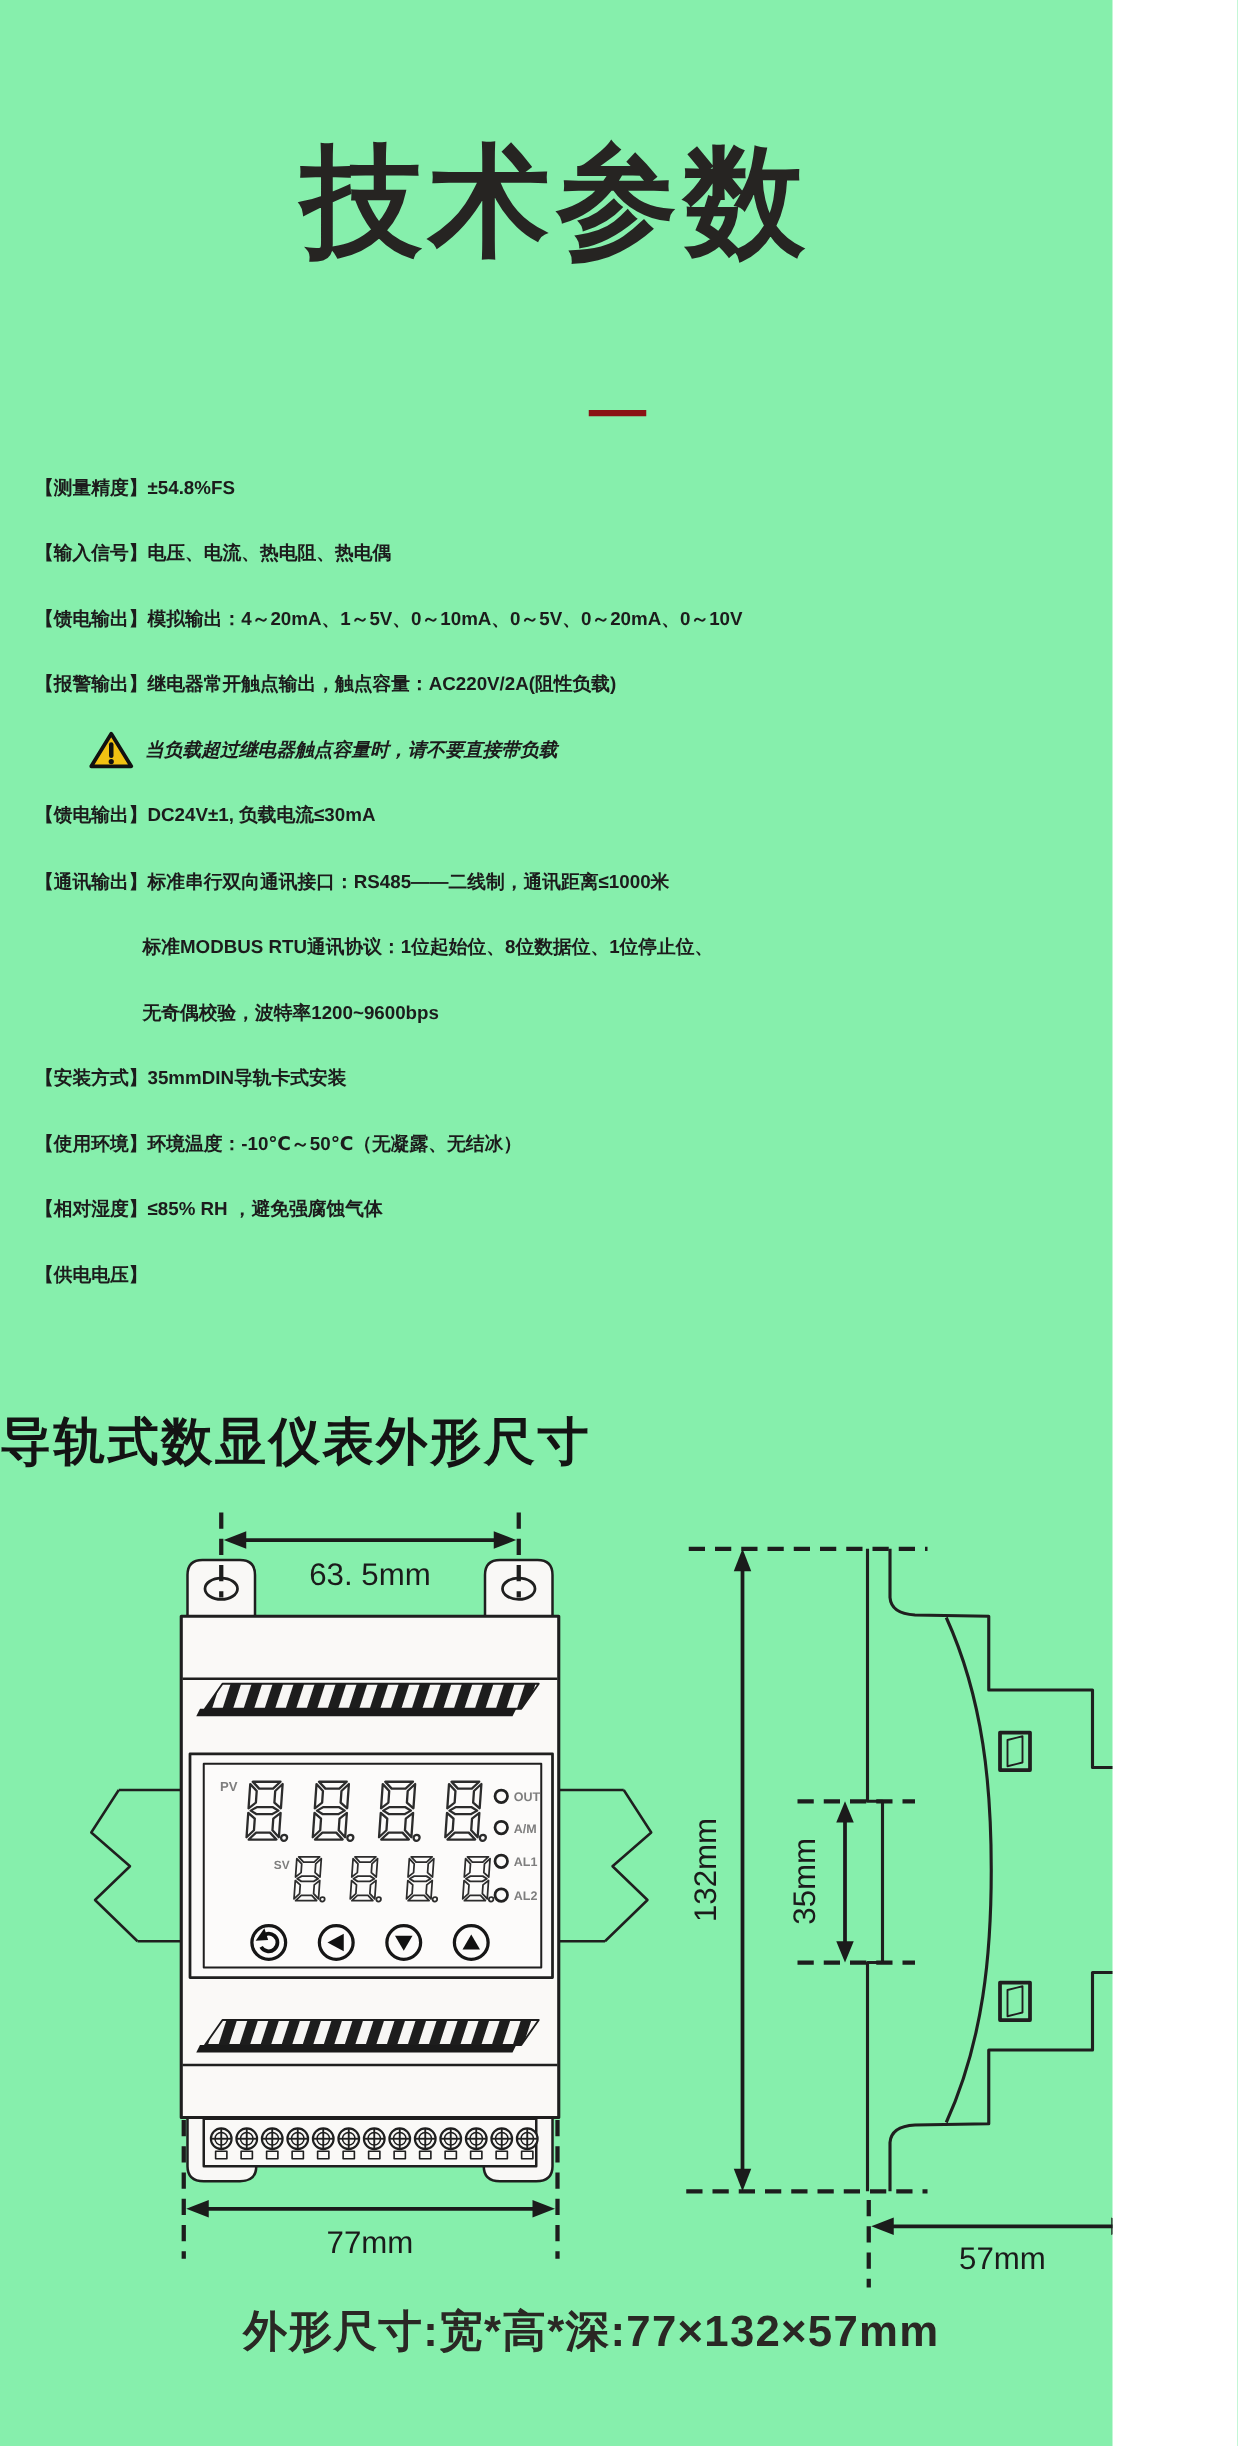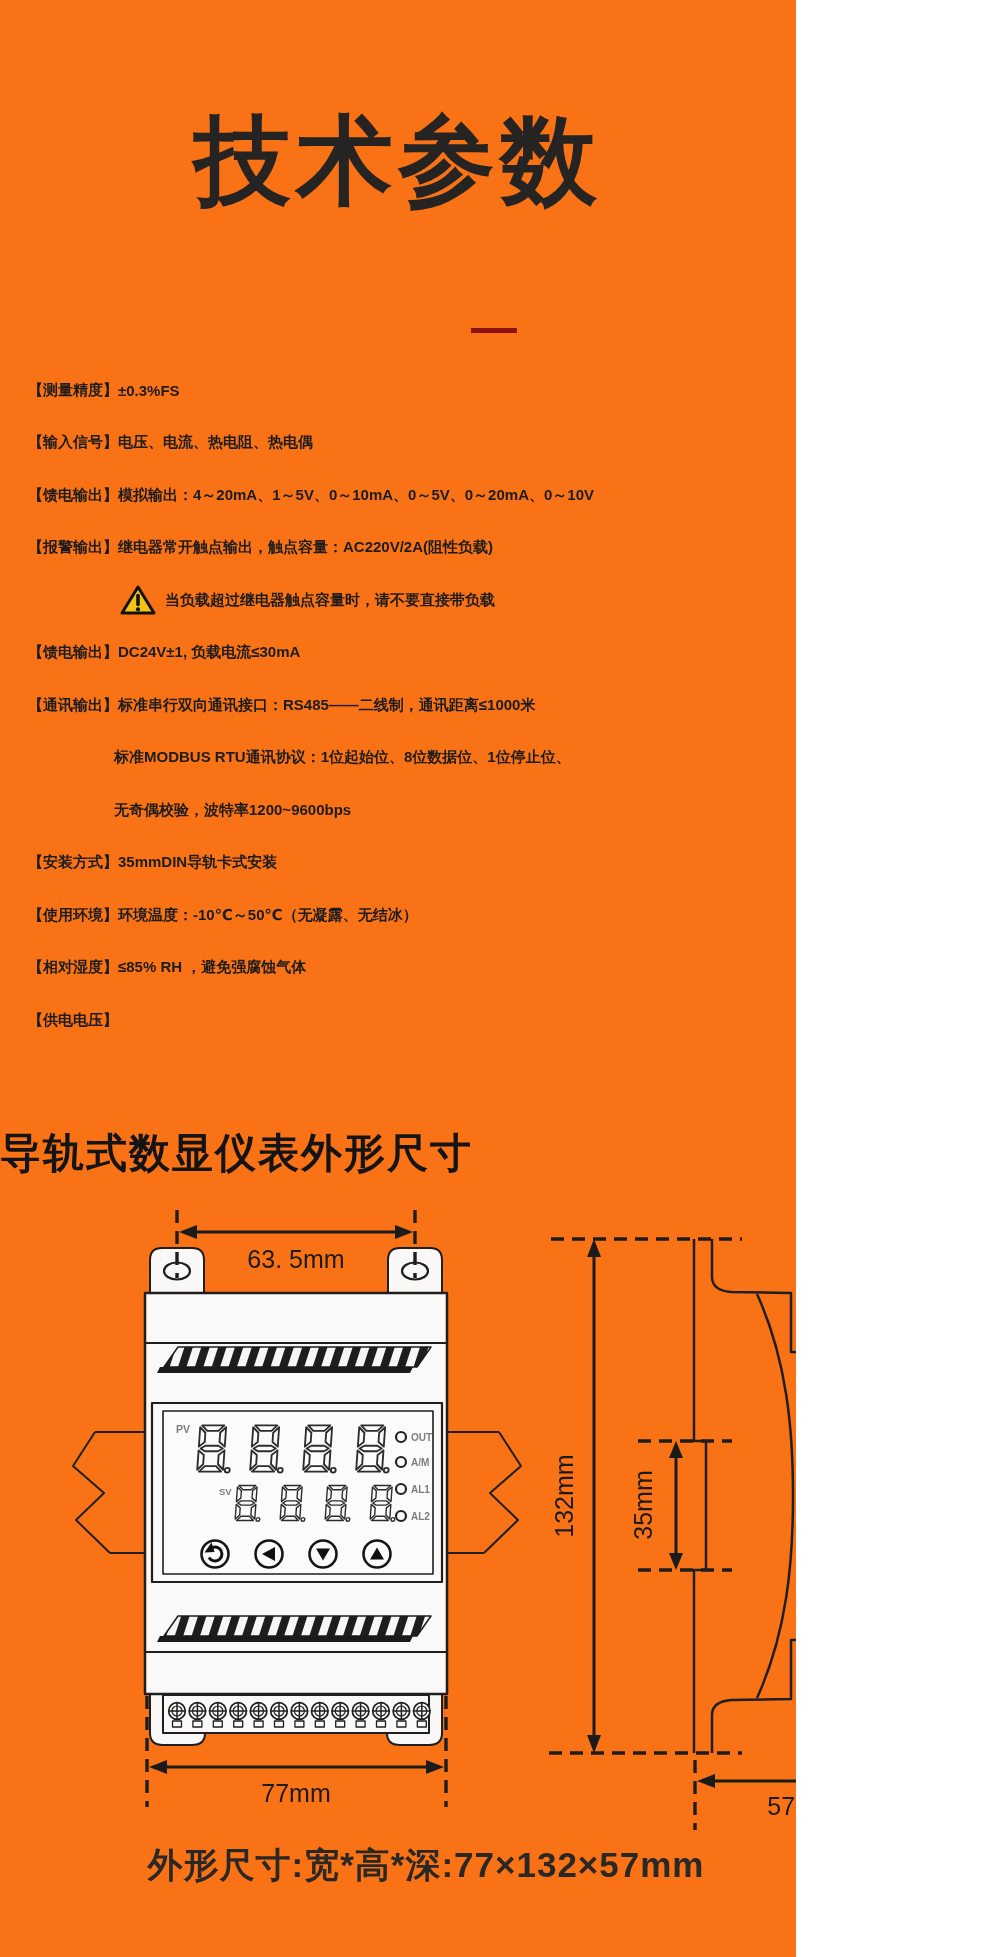--- a/index.html
+++ b/index.html
@@ -1,25 +1,25 @@
 <!DOCTYPE html>
 <html><head>
 <meta charset="utf-8">
 <style>
   html,body{margin:0;padding:0;}
   body{font-family:"Liberation Sans","DejaVu Sans",sans-serif;}
-  .page{position:relative;width:796px;height:1957px;background:#f97316;overflow:hidden;color:#1f1f1f;}
+  .page{position:relative;width:890px;height:1957px;background:#86efac;overflow:hidden;color:#1f1f1f;}
   .page-title{position:absolute;top:100px;left:0;width:100%;text-align:center;
     font-size:97px;font-weight:900;letter-spacing:5px;color:#262422;line-height:1.25;}
   .divider{position:absolute;top:328px;left:471px;width:46px;height:5px;background:#8a1215;}
   .spec-list{position:absolute;top:364px;left:0;right:0;}
   .spec-row{display:flex;align-items:center;height:52.5px;padding-left:28px;
     font-size:15px;font-weight:700;color:#1c1c1c;white-space:nowrap;}
   .spec-row.cont{padding-left:114px;}
-  .spec-row.warn{padding-left:120px;}
+  .spec-row.warn{padding-left:71px;font-style:italic;}
   .warn-icon{margin-right:9px;flex:0 0 auto;display:block;}
   .section-title{position:absolute;top:1126px;left:0;width:100%;text-align:left;
     font-size:41px;font-weight:800;color:#141414;letter-spacing:2px;}
   .drawing{position:absolute;top:1190px;left:0;width:990px;height:650px;}
   .footer-dim{position:absolute;top:1842px;left:0;width:100%;text-align:center;
     font-size:35px;font-weight:700;color:#2a2824;letter-spacing:1px;margin-left:28px;}
   svg text{font-family:"Liberation Sans","DejaVu Sans",sans-serif;}
   .dimtxt{font-size:25px;font-weight:500;fill:#1b1b1b;}
   .paneltxt{font-weight:700;fill:#7e7e7e;}
 </style>
@@ -27,21 +27,21 @@
 <body>
 
 <div class="page">
 
   <div class="page-title">技术参数</div>
   <div class="divider"></div>
 
   <div class="spec-list">
     <div class="spec-row">
       <span>【测量精度】</span>
-        <span>±0.3%FS</span>
+        <span>±54.8%FS</span>
     </div>
     <div class="spec-row">
       <span>【输入信号】</span>
         <span>电压、电流、热电阻、热电偶</span>
     </div>
     <div class="spec-row">
       <span>【馈电输出】</span>
         <span>模拟输出：4～20mA、1～5V、0～10mA、0～5V、0～20mA、0～10V</span>
     </div>
     <div class="spec-row">

